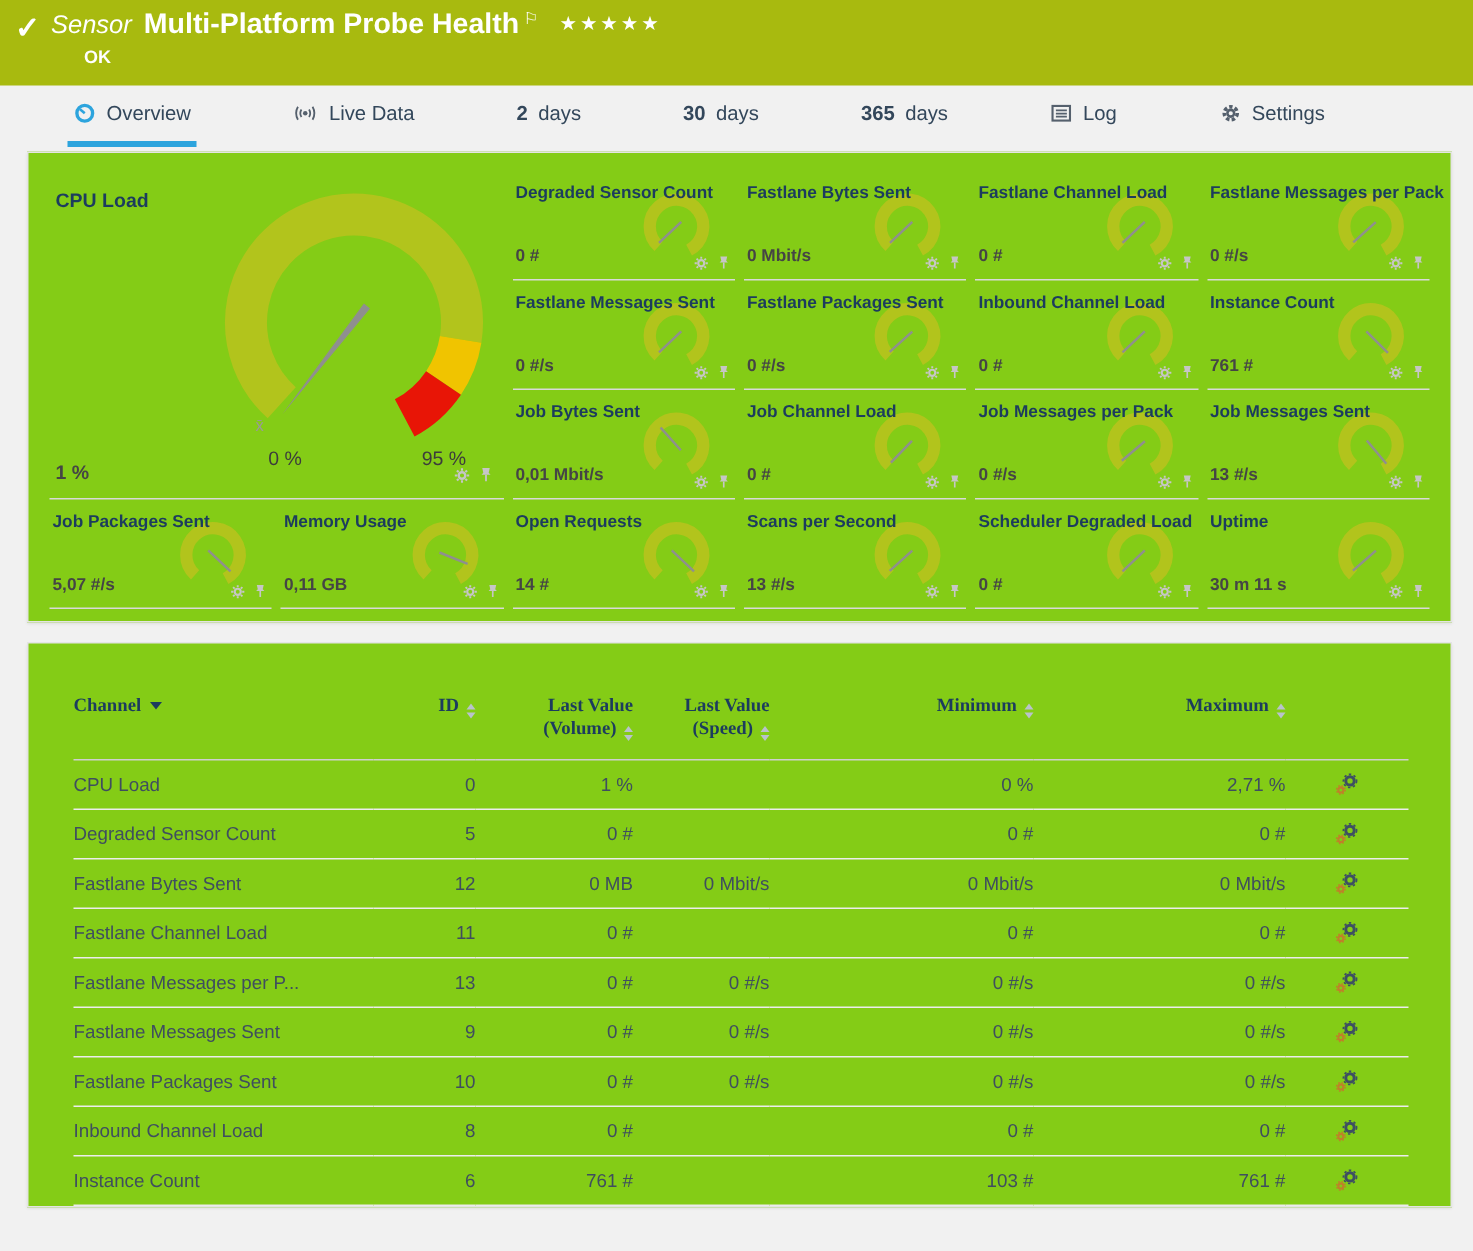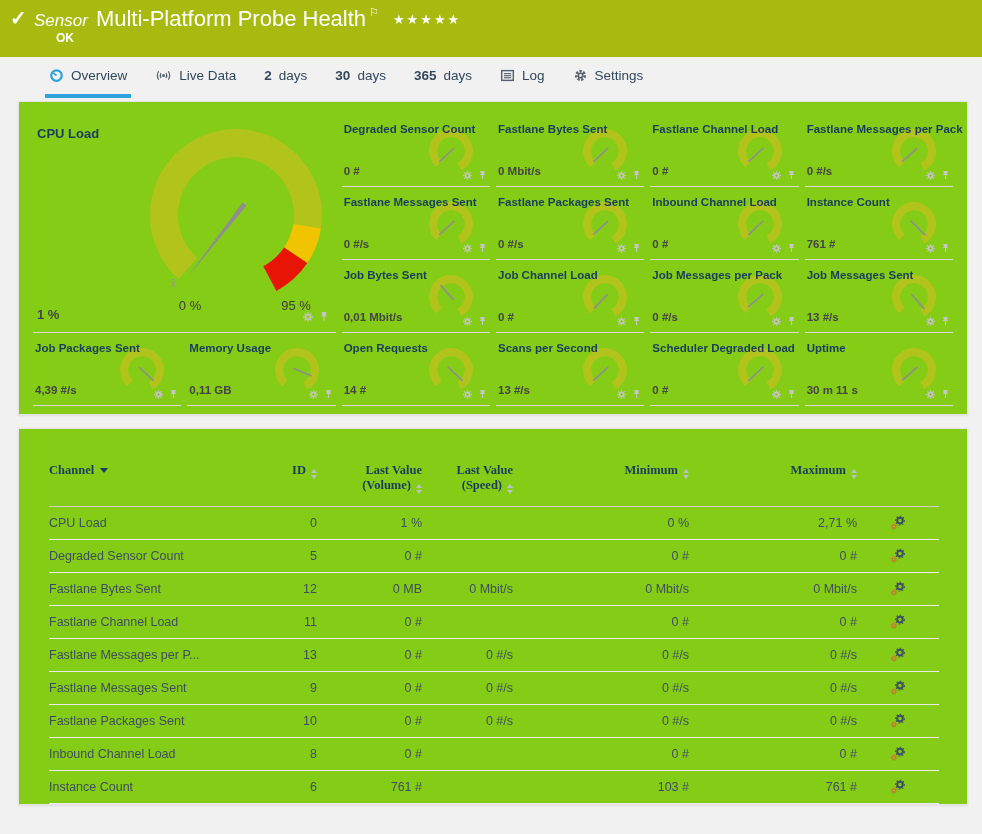--- a/index.html
+++ b/index.html
@@ -9,27 +9,27 @@
     background: #f1f1f1;
     color: #3f4e5f;
   }
   
   .topbar {
     height: 57px; background: #a8ba0f; color: #fff; position: relative;
   }
   .topbar .check { position: absolute; left: 10px; top: 6px; font-size: 20px; font-weight: bold; }
   .topbar .line1 { position: absolute; left: 34px; top: 6px; white-space: nowrap; }
   .topbar .kind { font-style: italic; font-size: 17px; margin-right: 8px; }
-  .topbar .title { font-size: 22px; font-weight: normal; }
+  .topbar .title { font-size: 19px; font-weight: bold; }
   .topbar .flag { font-size: 11px; vertical-align: top; margin-left: 3px; }
   .topbar .stars { font-size: 13px; letter-spacing: 2px; margin-left: 14px; vertical-align: 2px; }
   .topbar .status { position: absolute; left: 56px; top: 31px; font-size: 12px; font-weight: bold; }
   
   .tabs {
-    height: 41px; display: flex; align-items: stretch; padding-left: 45px; gap: 20px;
+    height: 41px; display: flex; align-items: stretch; padding-left: 45px; gap: 60px;
     font-size: 13.5px; color: #33475b;
   }
   .tab { display: flex; align-items: center; gap: 7px; cursor: pointer; border-bottom: 4px solid transparent; padding: 0 4px; white-space: nowrap; }
   .tab.active { border-bottom-color: #2da4dd; }
   .tab .num { font-weight: bold; }
   .tab svg { display: block; }
   
   .panel {
     background: #84cc16; margin: 0 14px 13px 18px; border: 1px solid #e4e4e4;
     box-shadow: 0 1px 2px rgba(0,0,0,.08);
@@ -503,21 +503,21 @@
       </svg>
     </div>
   </div>
 
   <div class="tile mini">
     <div class="tile-title">Job Packages Sent</div>
     <svg class="mini-gauge" viewBox="0 0 56 56">
       <path class="arc" d="M 15.62 42.75 A 18.5 18.5 0 1 1 36.69 45.33"></path>
       <line class="needle" x1="24.7" y1="25.9" x2="40.1" y2="40.3"></line>
     </svg>
-    <div class="tile-value">4,39 #/s</div>
+    <div class="tile-value">5,07 #/s</div>
     <div class="tile-icons">
       <svg width="11" height="11" viewBox="0 0 12 12">
         <g stroke="currentColor" fill="none" stroke-width="1.4">
           <circle cx="6" cy="6" r="2.2" stroke-width="1.6"></circle>
           <line x1="9.2" y1="6" x2="10.8" y2="6"></line>
             <line x1="6" y1="9.2" x2="6" y2="10.8"></line>
           <line x1="2.8" y1="6" x2="1.2" y2="6"></line>
             <line x1="6" y1="2.8" x2="6" y2="1.2"></line>
           <line x1="8.26" y1="8.26" x2="9.39" y2="9.39"></line>
             <line x1="3.74" y1="8.26" x2="2.61" y2="9.39"></line>

